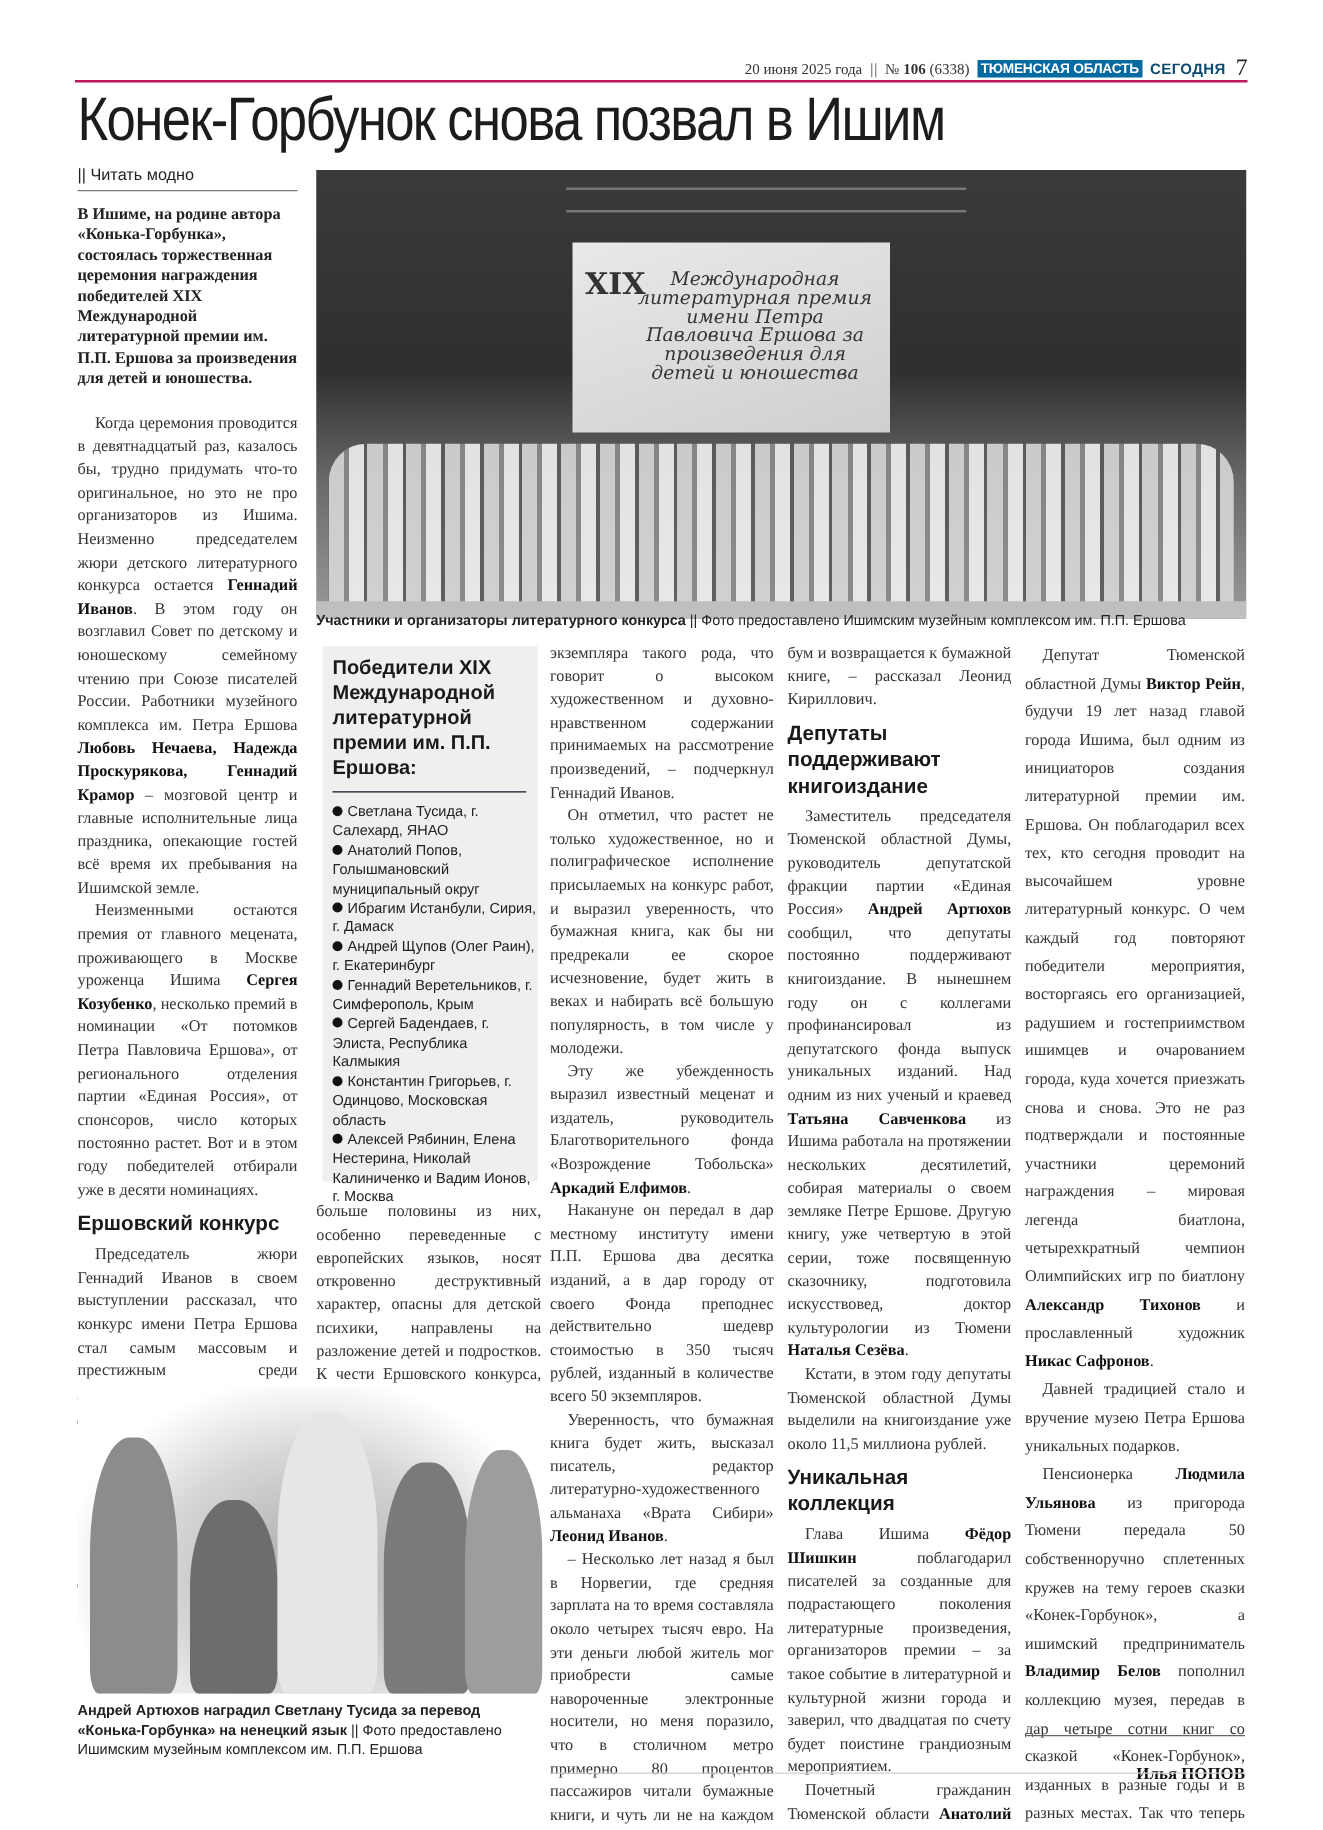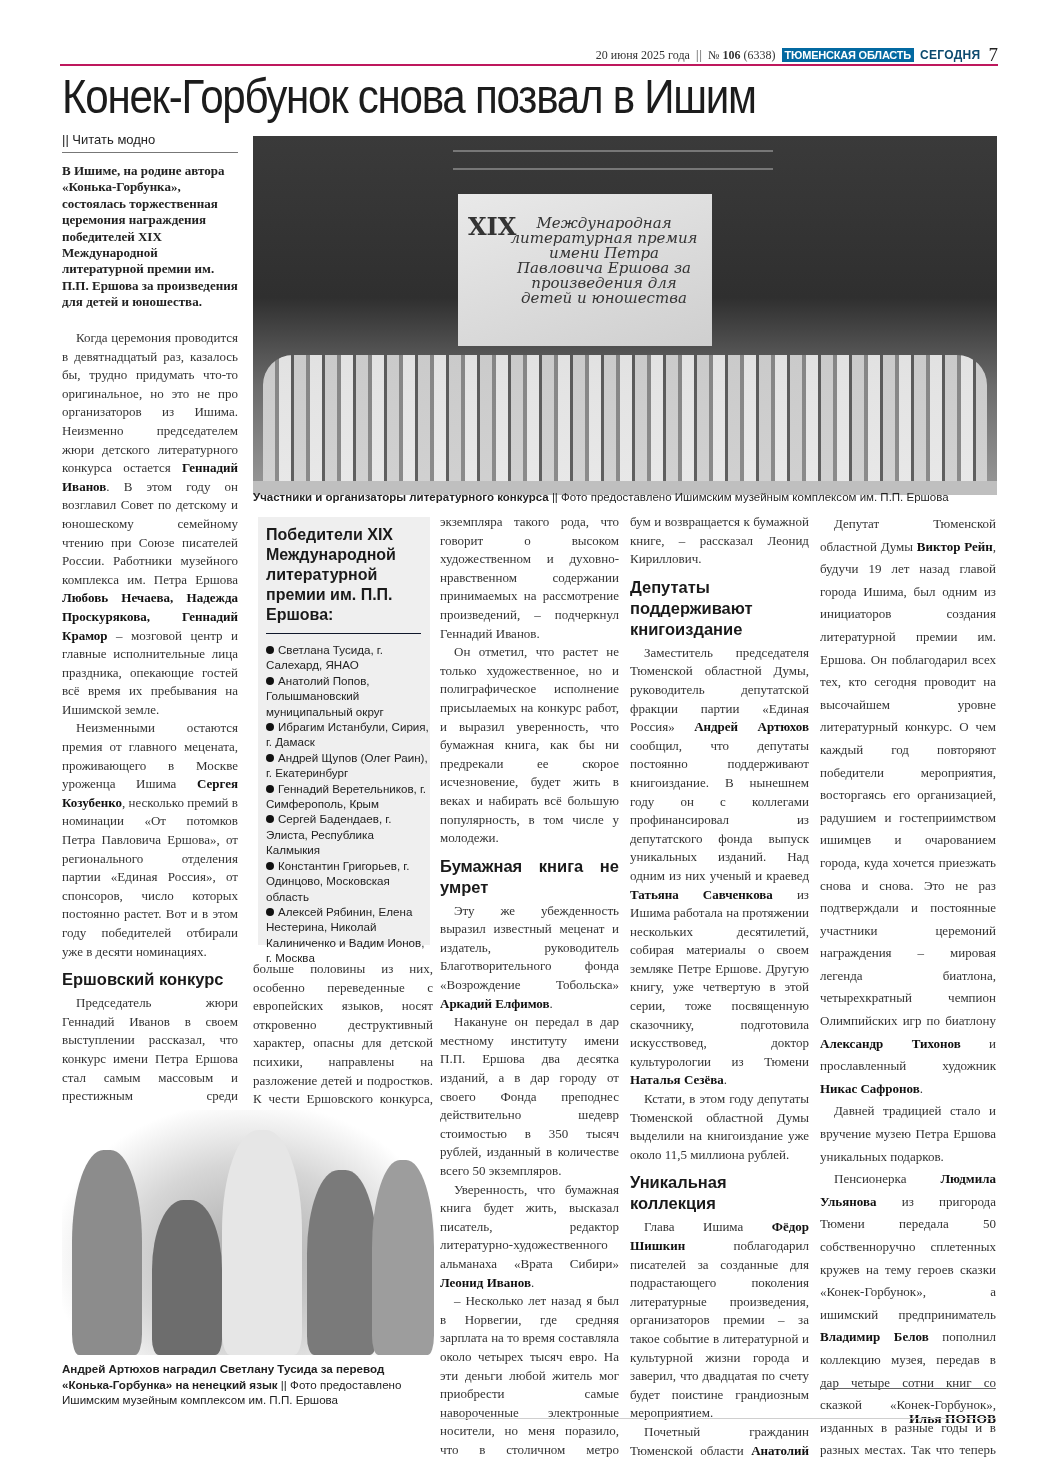--- a/index.html
+++ b/index.html
@@ -114,21 +114,20 @@
   <div class="fig" style="left:90px;top:90px;width:70px;height:155px;background:#6d6d6d;"></div>
   <div class="fig" style="left:160px;top:20px;width:80px;height:225px;background:#e6e6e6;"></div>
   <div class="fig" style="left:245px;top:60px;width:70px;height:185px;background:#7a7a7a;"></div>
   <div class="fig" style="left:310px;top:50px;width:62px;height:195px;background:#9d9d9d;"></div>
 </div>
 <div class="abs cap2"><b>Андрей Артюхов наградил Светлану Тусида за перевод «Конька-Горбунка» на ненецкий язык</b><span> || </span><span>Фото предоставлено Ишимским музейным комплексом им. П.П. Ершова</span></div>
 
 <div class="abs col" style="left:440px;top:513px;width:179px;">
   <p class="noind">экземпляра такого рода, что говорит о высоком художественном и духовно-нравственном содержании принимаемых на рассмотрение произведений, – подчеркнул Геннадий Иванов.</p>
   <p>Он отметил, что растет не только художественное, но и полиграфическое исполнение присылаемых на конкурс работ, и выразил уверенность, что бумажная книга, как бы ни предрекали ее скорое исчезновение, будет жить в веках и набирать всё большую популярность, в том числе у молодежи.</p>
-  <div class="sub">Бумажная книга не умрет</div>
   <p><span>Эту же убежденность выразил известный меценат и издатель, руководитель Благотворительного фонда «Возрождение Тобольска» </span><b>Аркадий Елфимов</b><span>.</span></p>
   <p>Накануне он передал в дар местному институту имени П.П. Ершова два десятка изданий, а в дар городу от своего Фонда преподнес действительно шедевр стоимостью в 350 тысяч рублей, изданный в количестве всего 50 экземпляров.</p>
   <p><span>Уверенность, что бумажная книга будет жить, высказал писатель, редактор литературно-художественного альманаха «Врата Сибири» </span><b>Леонид Иванов</b><span>.</span></p>
   <p>– Несколько лет назад я был в Норвегии, где средняя зарплата на то время составляла около четырех тысяч евро. На эти деньги любой житель мог приобрести самые навороченные электронные носители, но меня поразило, что в столичном метро примерно 80 процентов пассажиров читали бумажные книги, и чуть ли не на каждом углу Осло книжные магазины прямо на улице устраивали огромные развалы с новинками литературы. И издания эти, как в свое время в Советском Союзе, по цене были более чем доступны каждому. Так что Запад уже пережил электронный</p>
 </div>
 
 <div class="abs col" style="left:630px;top:513px;width:179px;">
   <p class="noind">бум и возвращается к бумажной книге, – рассказал Леонид Кириллович.</p>
   <div class="sub">Депутаты поддерживают книгоиздание</div>
   <p><span>Заместитель председателя Тюменской областной Думы, руководитель депутатской фракции партии «Единая Россия» </span><b>Андрей Артюхов</b><span> сообщил, что депутаты постоянно поддерживают книгоиздание. В нынешнем году он с коллегами профинансировал из депутатского фонда выпуск уникальных изданий. Над одним из них ученый и краевед </span><b>Татьяна Савченкова</b><span> из Ишима работала на протяжении нескольких десятилетий, собирая материалы о своем земляке Петре Ершове. Другую книгу, уже четвертую в этой серии, тоже посвященную сказочнику, подготовила искусствовед, доктор культурологии из Тюмени </span><b>Наталья Сезёва</b><span>.</span></p>

